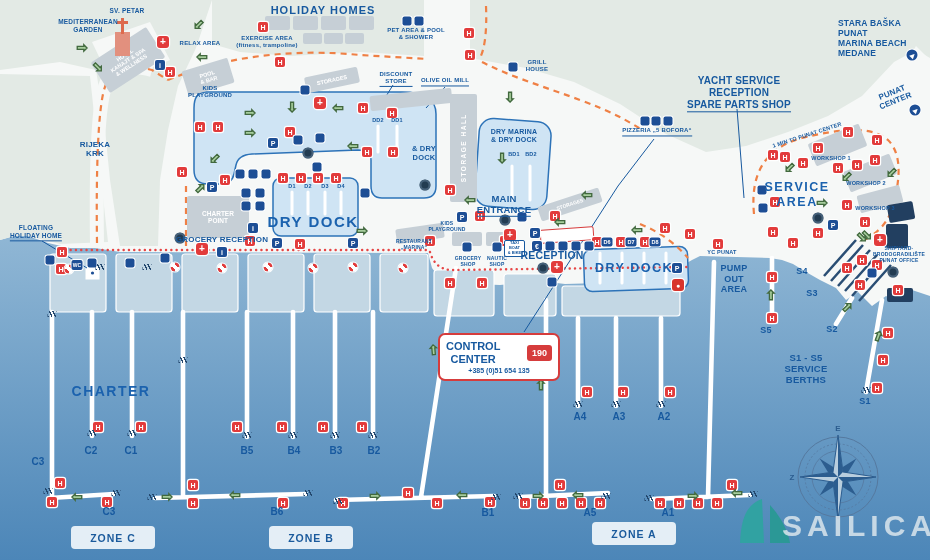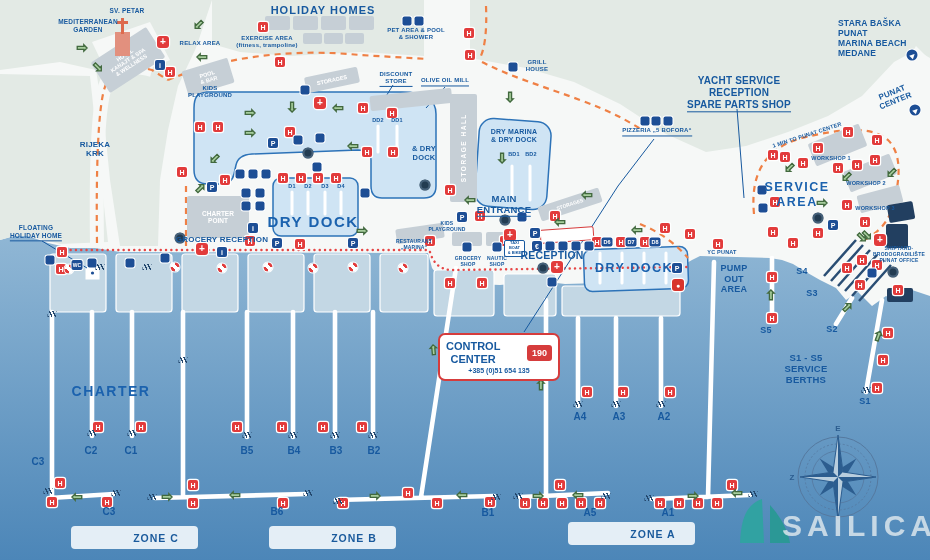--- a/index.html
+++ b/index.html
@@ -9,21 +9,21 @@
        color:#fff;font-weight:700;text-align:center;white-space:pre-line;border-radius:2px;z-index:2;line-height:1.15;}
   .bld.navy{background:#223f60;}
   .bld.redline{background:#fff;border:1.5px solid #d63c3c;}
   .lb{position:absolute;transform:translate(-50%,-50%);color:#17599f;font-weight:700;text-align:center;
       white-space:pre-line;line-height:1.18;letter-spacing:.2px;z-index:4;}
   .lb.tl{transform:none;text-align:left;}
   .lb.ul{border-bottom:1.4px solid #17599f;padding-bottom:1px;}
   .lb.big{color:#1b62ae;letter-spacing:1.5px;}
   .zone{position:absolute;width:84px;height:23px;background:rgba(236,243,249,.95);border-radius:4px;
         display:flex;align-items:center;justify-content:center;color:#1a5a9c;font-weight:700;
-        font-size:10.5px;letter-spacing:1px;z-index:4;padding-left:43px;}
+        font-size:10.5px;letter-spacing:1px;z-index:4;}
   #markers{position:absolute;inset:0;z-index:3;}
   .mk{position:absolute;transform:translate(-50%,-50%);display:flex;align-items:center;justify-content:center;
       font-weight:700;color:#fff;line-height:1;}
   .mk.h{width:10px;height:10px;background:#e23b3b;border-radius:2px;font-size:7px;box-shadow:0 0 0 1.2px #fff;}
   .mk.aid{width:12px;height:12px;background:#e23b3b;border-radius:3px;font-size:10px;box-shadow:0 0 0 1.2px #fff;}
   .mk.pump{width:12px;height:12px;background:#d8342c;border-radius:3px;font-size:7px;box-shadow:0 0 0 1.2px #fff;}
   .mk.ring{width:9px;height:9px;border-radius:50%;box-shadow:0 0 0 1px #fff;
       background:radial-gradient(circle,#fff 0 1.6px,transparent 1.7px),
       conic-gradient(#e23b3b 0 90deg,#fff 90deg 180deg,#e23b3b 180deg 270deg,#fff 270deg);}
   .mk.ar{font-size:13px;color:#a6cd9c;-webkit-text-stroke:.8px #41683e;}
@@ -494,21 +494,21 @@
   <div class="lb" style="left:812px;top:293px;font-size:9px">S3</div>
   <div class="lb" style="left:802px;top:271px;font-size:9px">S4</div>
   <div class="lb" style="left:766px;top:330px;font-size:9px">S5</div>
 
   <div class="zone" style="left:71px;top:526px">
       <span>ZONE C</span>
     </div>
   <div class="zone" style="left:269px;top:526px">
       <span>ZONE B</span>
     </div>
-  <div class="zone" style="left:568px;top:522px">
+  <div class="zone" style="left:592px;top:522px">
       <span>ZONE A</span>
     </div>
 
   <div id="taxi">TAXI
 BOAT
 &amp; BIKE</div>
 
   <div id="control">
     <div class="row">
       <div class="cc">CONTROL

